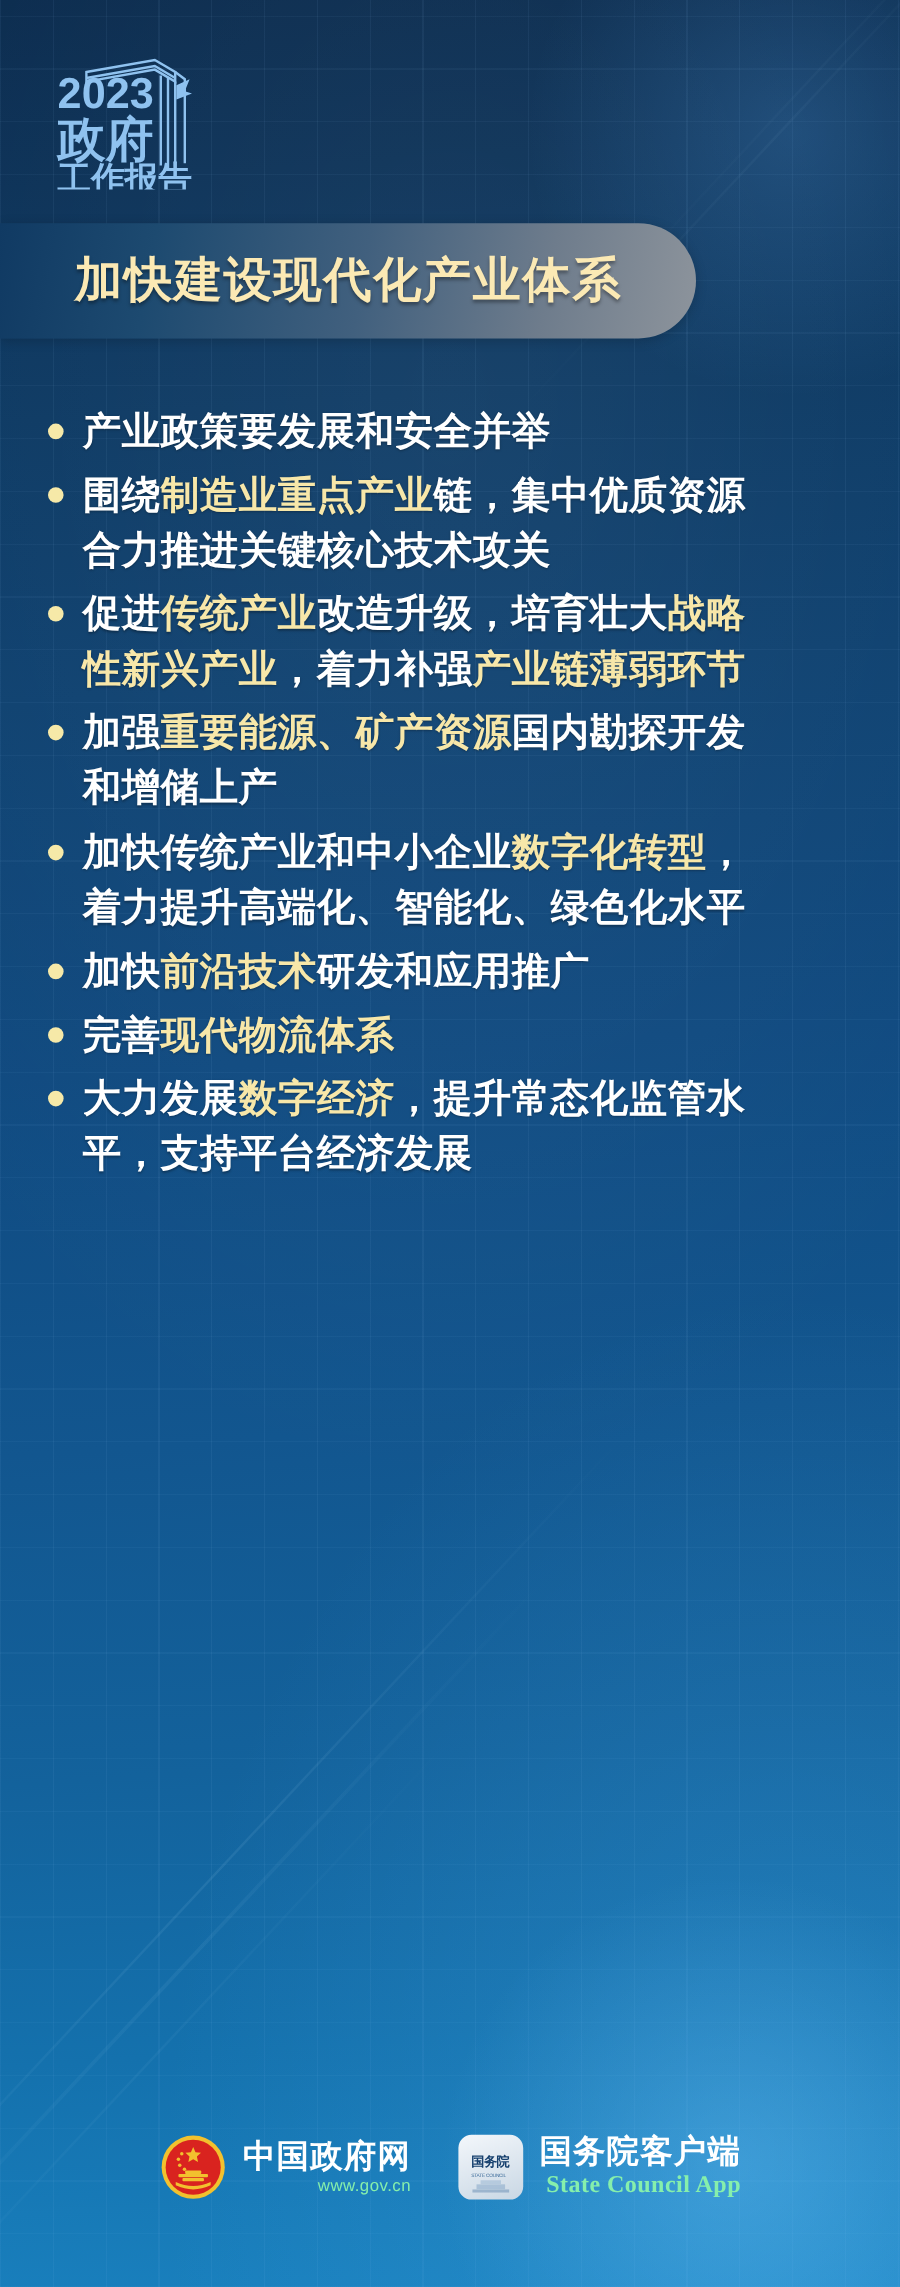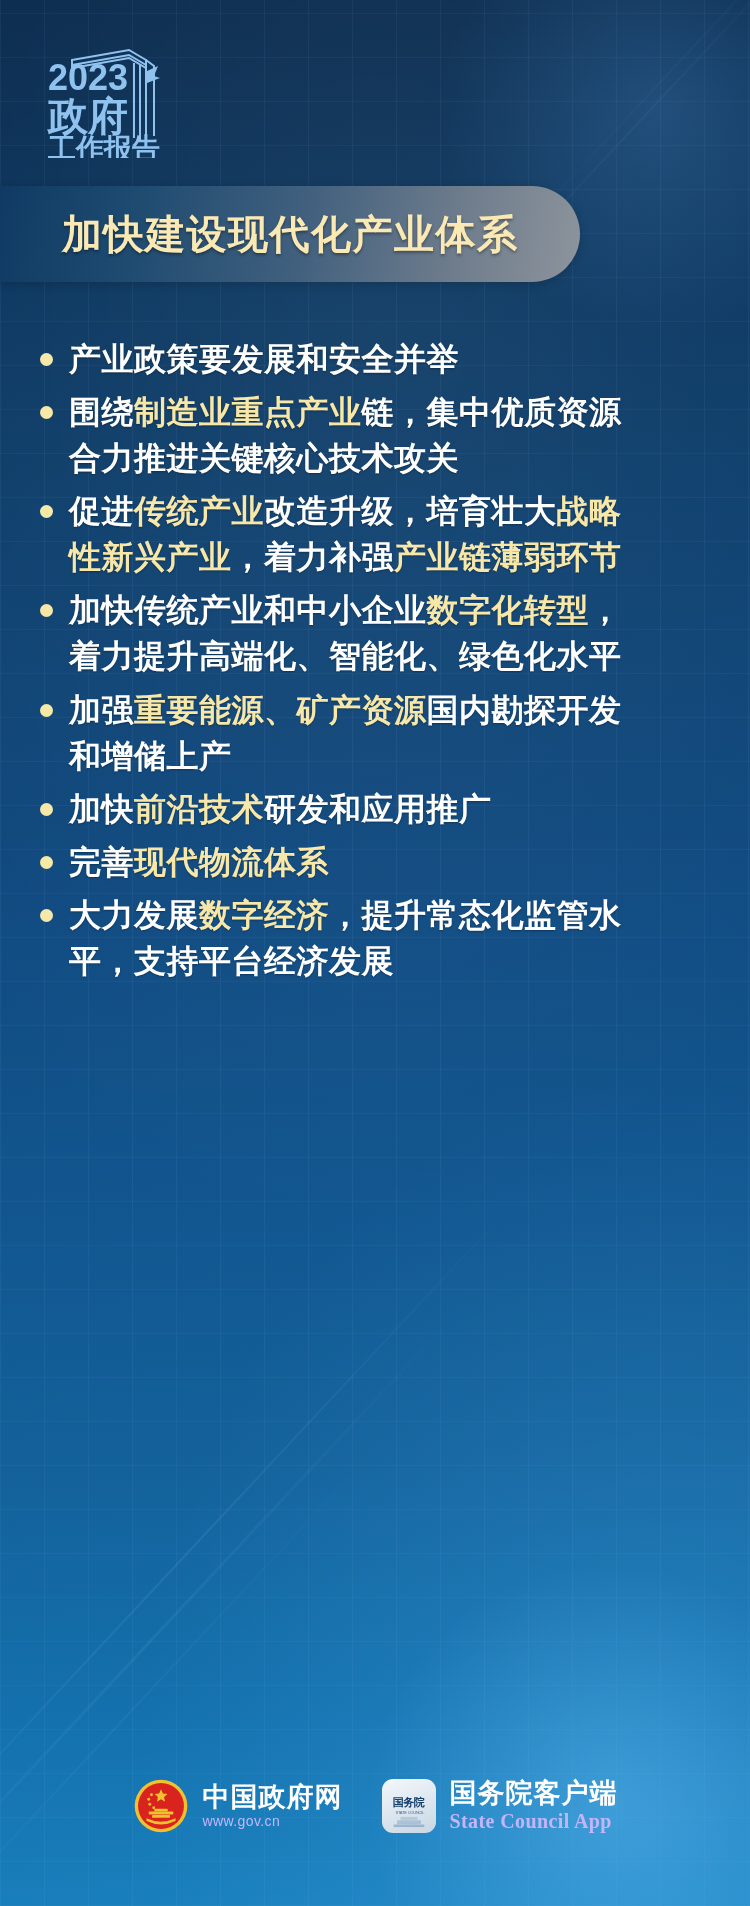--- a/index.html
+++ b/index.html
@@ -87,21 +87,21 @@
   }
   .hl{color:#f7e7a9;}
 
   
   .footer{position:absolute;left:0;right:0;bottom:72px;display:flex;justify-content:center;
           align-items:center;gap:39px;}
   .brand{display:flex;align-items:center;gap:14px;}
   .emblem{width:56px;height:56px;flex:0 0 auto;}
   .brand-text{display:flex;flex-direction:column;justify-content:center;}
   .brand-cn{color:#ffffff;font-size:27px;font-weight:700;line-height:1.12;letter-spacing:1px;}
-  .brand-sub{color:#c4b5fd;font-size:14px;line-height:1.3;letter-spacing:.4px;}
+  .brand-sub{color:#86efac;font-size:14px;line-height:1.3;letter-spacing:.4px;text-align:right;}
   .brand-sub.serif{font-family:"Liberation Serif","DejaVu Serif",serif;font-size:20px;font-weight:700;}
   .appicon{width:54px;height:54px;flex:0 0 auto;border-radius:11px;
      background:linear-gradient(160deg,#f3f7fb,#c9d7e4);
      display:flex;align-items:center;justify-content:center;position:relative;overflow:hidden;}
   .appicon .tag{font-size:11px;font-weight:700;color:#16406e;line-height:1;letter-spacing:-.5px;}
   .appicon .tiny{font-size:4px;color:#3b6a99;letter-spacing:-.2px;margin-top:2px;}
   .appicon .gate{position:absolute;bottom:4px;left:50%;transform:translateX(-50%);
      width:34px;height:14px;opacity:.55;}
 </style>
 </head>
@@ -150,25 +150,25 @@
       <div class="item">
         <span class="dot"></span>
         <div class="txt"><span>围绕</span><span class="hl">制造业重点产业</span><span>链，集中优质资源合力推进关键核心技术攻关</span></div>
       </div>
       <div class="item">
         <span class="dot"></span>
         <div class="txt"><span>促进</span><span class="hl">传统产业</span><span>改造升级，培育壮大</span><span class="hl">战略性新兴产业</span><span>，着力补强</span><span class="hl">产业链薄弱环节</span></div>
       </div>
       <div class="item">
         <span class="dot"></span>
+        <div class="txt"><span>加强</span><span class="hl">重要能源、矿产资源</span><span>国内勘探开发和增储上产</span></div>
+      </div>
+      <div class="item">
+        <span class="dot"></span>
         <div class="txt"><span>加快传统产业和中小企业</span><span class="hl">数字化转型</span><span>，着力提升高端化、智能化、绿色化水平</span></div>
-      </div>
-      <div class="item">
-        <span class="dot"></span>
-        <div class="txt"><span>加强</span><span class="hl">重要能源、矿产资源</span><span>国内勘探开发和增储上产</span></div>
       </div>
       <div class="item">
         <span class="dot"></span>
         <div class="txt"><span>加快</span><span class="hl">前沿技术</span><span>研发和应用推广</span></div>
       </div>
       <div class="item">
         <span class="dot"></span>
         <div class="txt"><span>完善</span><span class="hl">现代物流体系</span></div>
       </div>
       <div class="item">
@@ -194,21 +194,21 @@
         <path d="M24 72 q26 12 52 0 l0 5 q-26 12 -52 0z" fill="#f2c12e"></path>
       </svg>
       <div class="brand-text">
         <div class="brand-cn">中国政府网</div>
         <div class="brand-sub">www.gov.cn</div>
       </div>
     </div>
 
     <div class="brand">
       <div class="appicon">
-        <div style="display:flex;flex-direction:column;align-items:flex-end;z-index:2;">
+        <div style="display:flex;flex-direction:column;align-items:flex-start;z-index:2;">
           <span class="tag">国务院</span>
           <span class="tiny">STATE COUNCIL</span>
         </div>
         <svg class="gate" viewBox="0 0 40 16">
           <rect x="2" y="11" width="36" height="3" fill="#6f93b7"></rect>
           <rect x="6" y="6" width="28" height="5" fill="#87a8c8"></rect>
           <rect x="10" y="2" width="20" height="4" fill="#9bb8d4"></rect>
         </svg>
       </div>
       <div class="brand-text">

